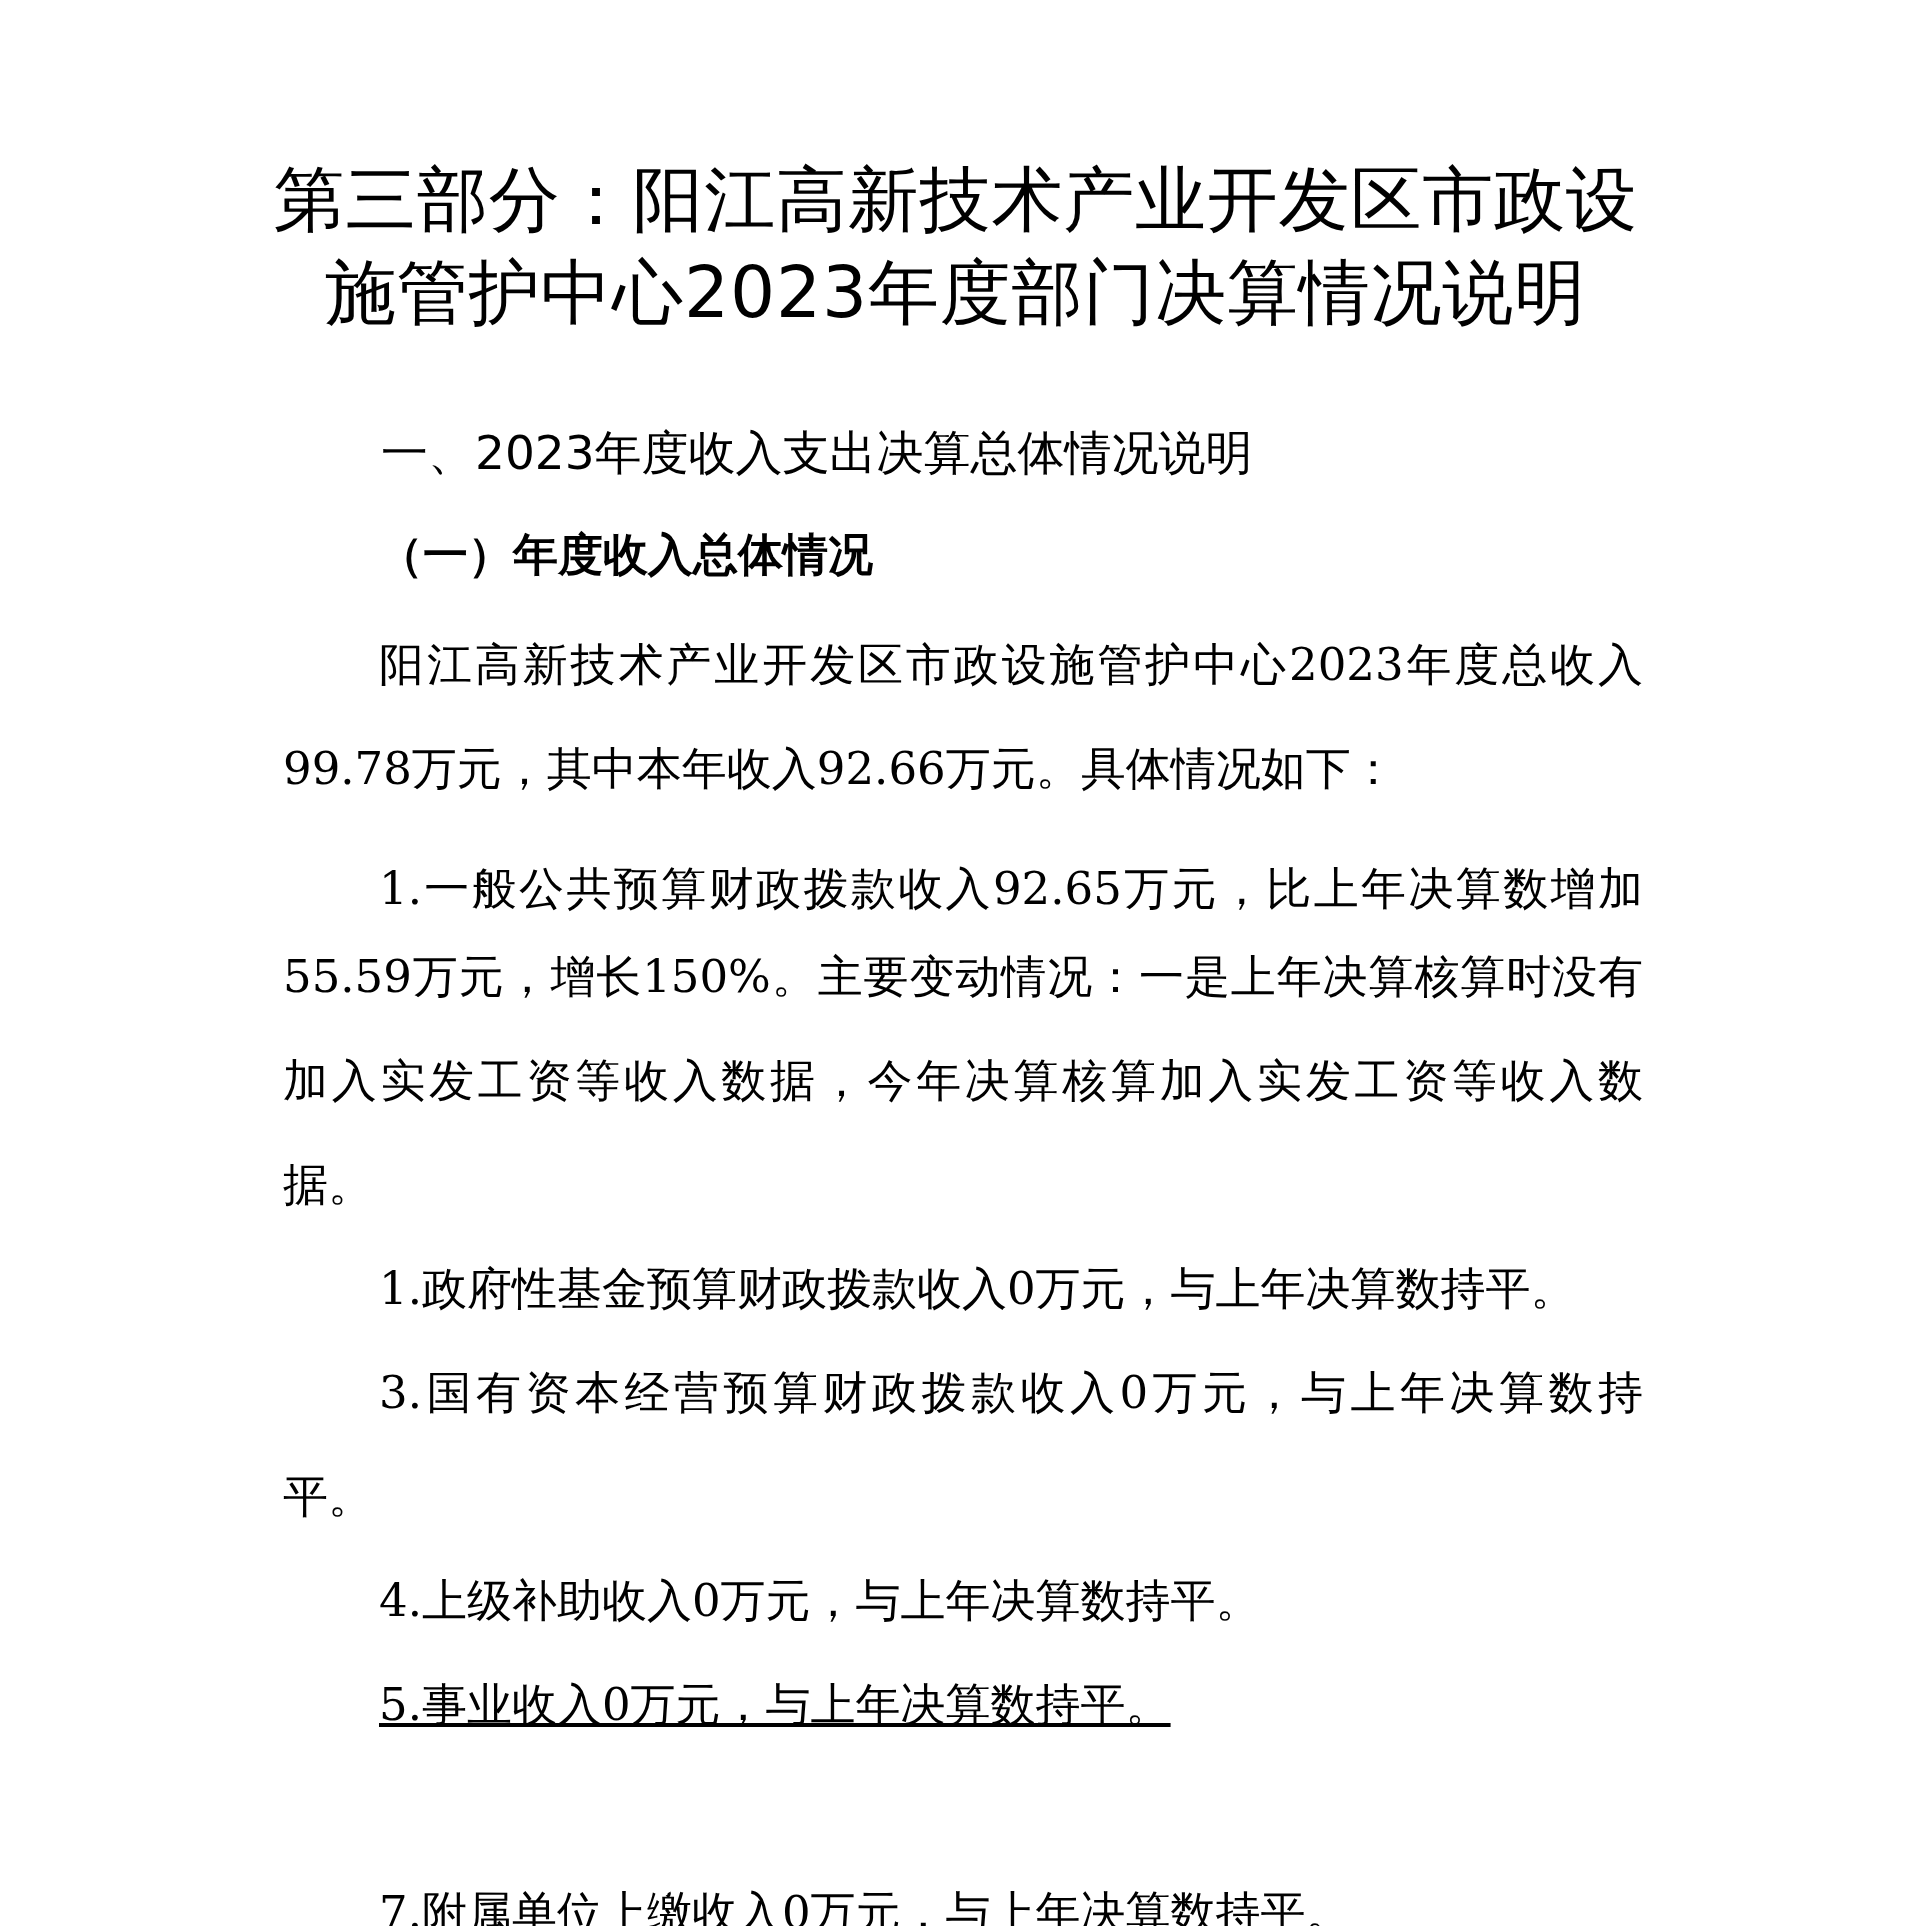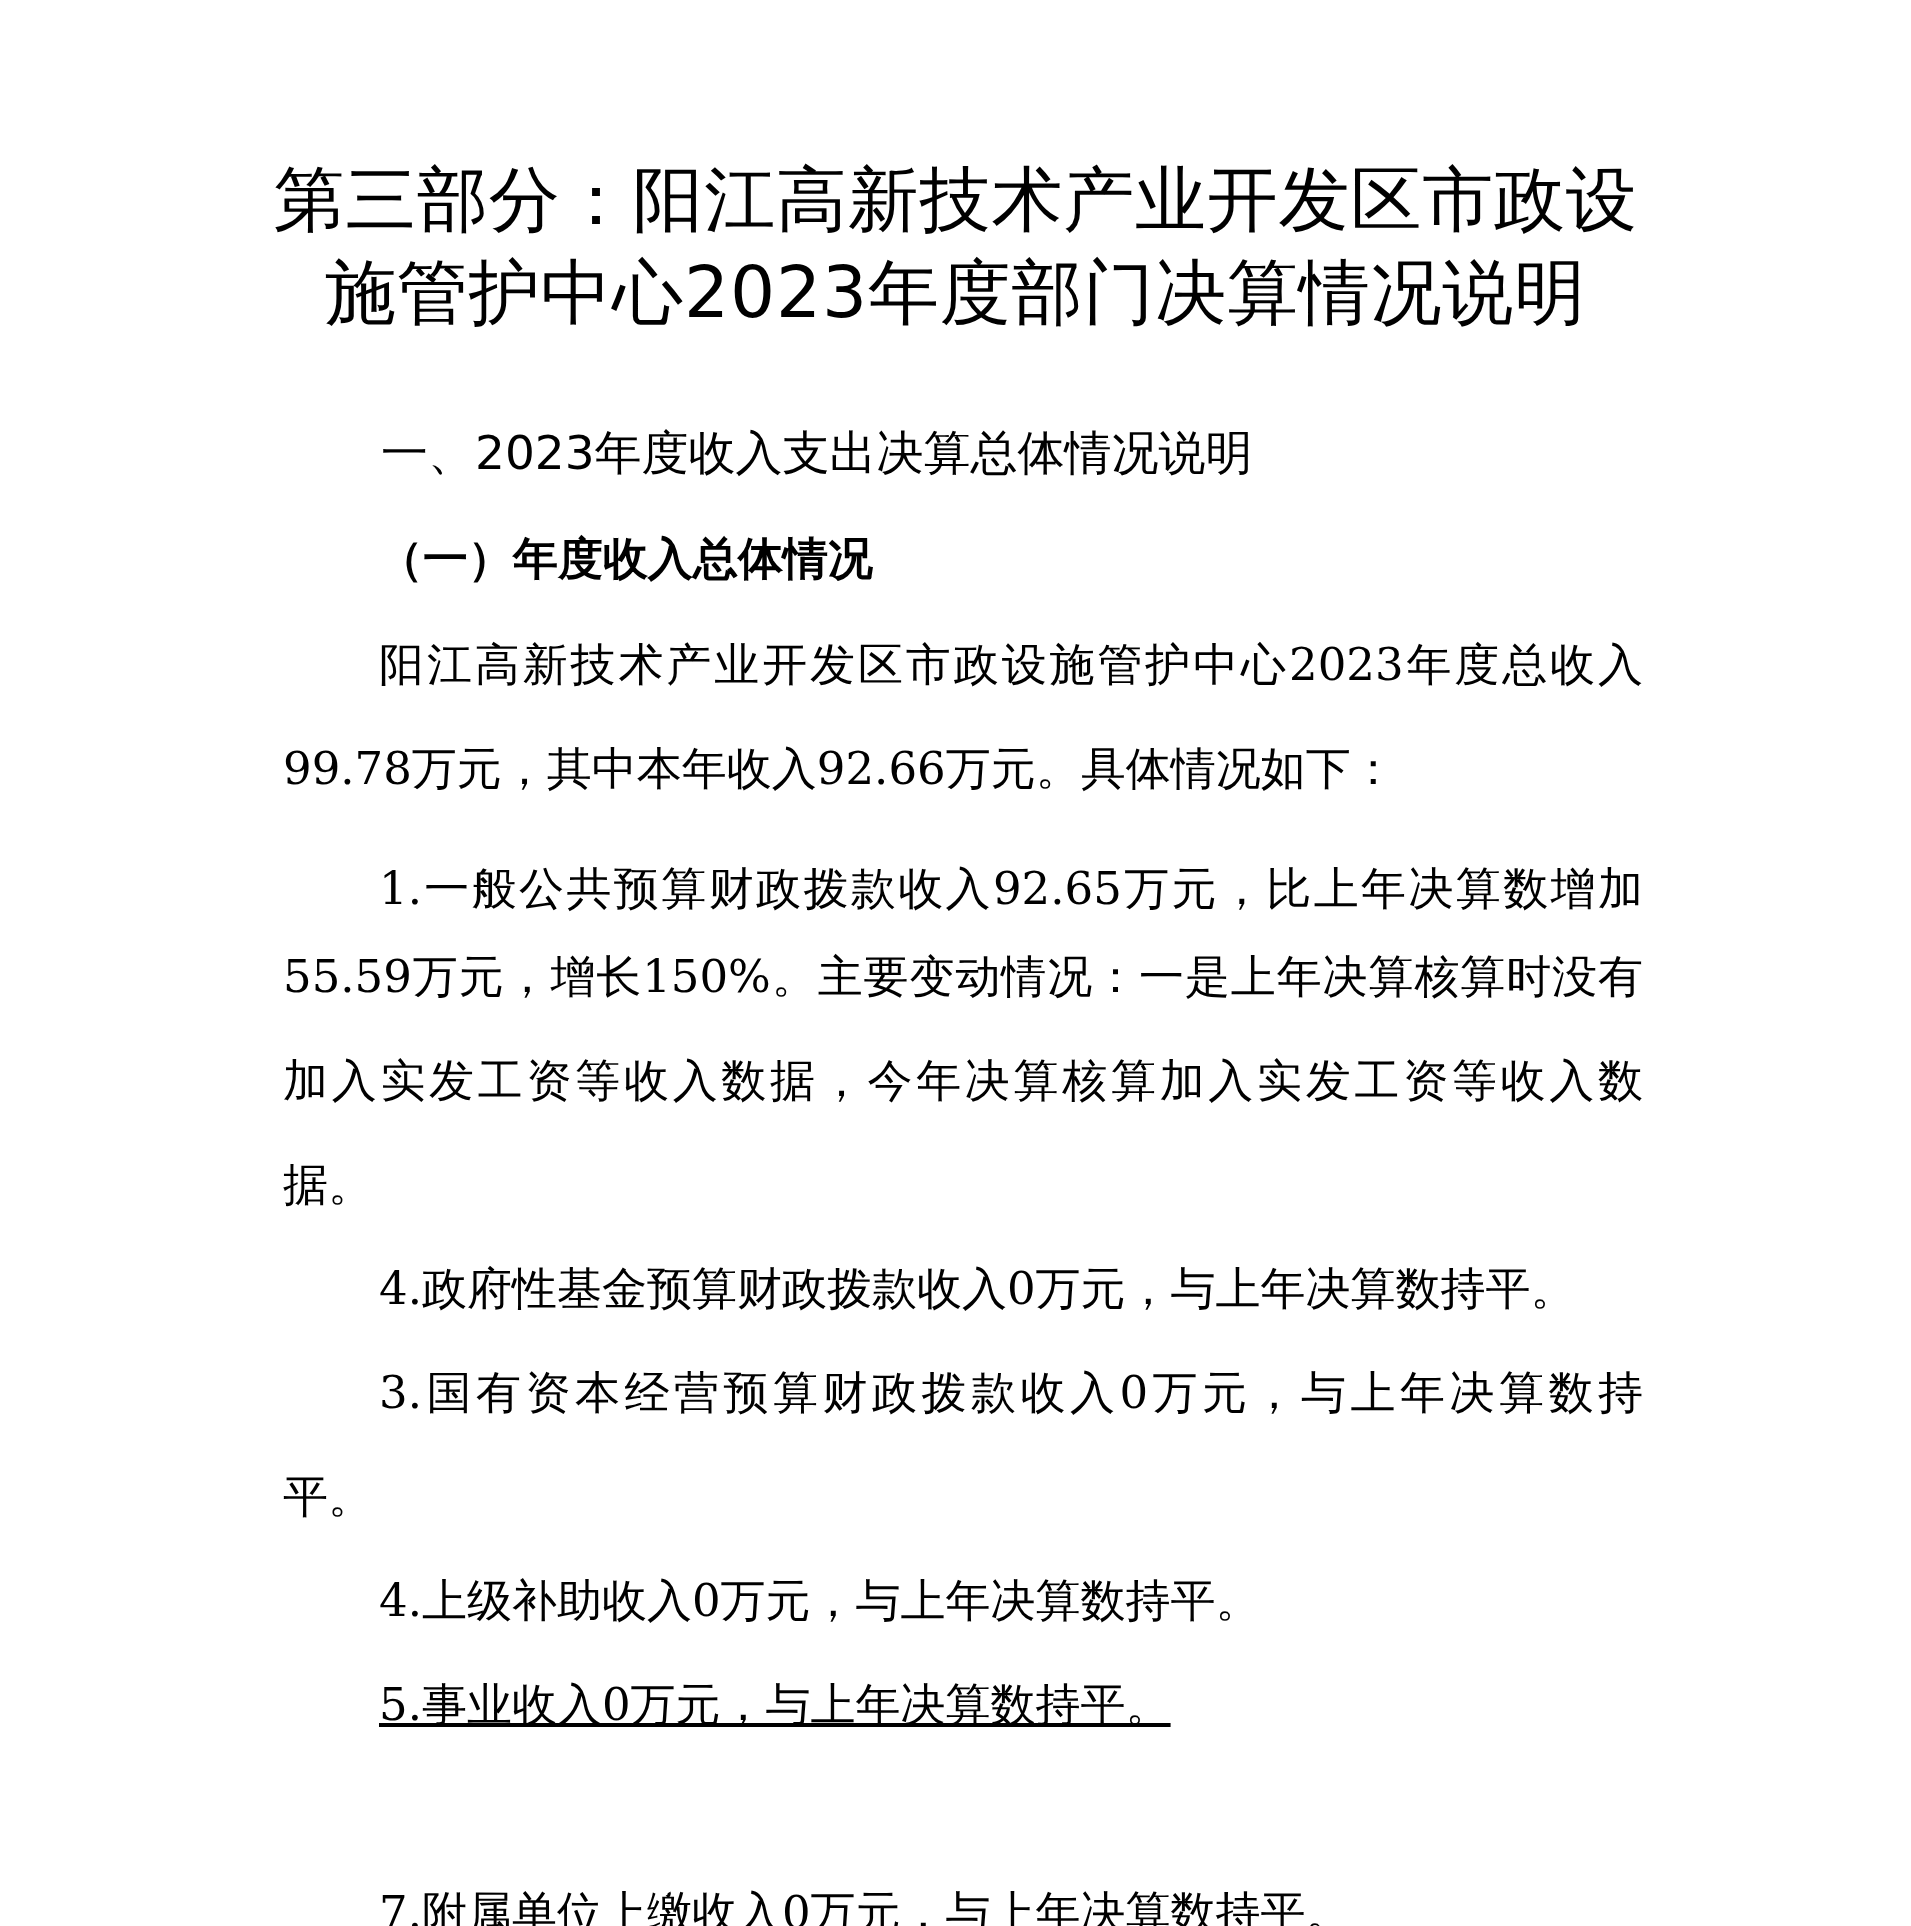--- a/index.html
+++ b/index.html
@@ -9,21 +9,21 @@
     position: absolute; left: 0; width: 1911px; text-align: center;
     font-family: "DejaVu Sans", sans-serif; font-weight: normal;
     font-size: 71px; line-height: 92px; letter-spacing: 0.8px;
   }
   .h1 {
     position: absolute; left: 381px;
     font-family: "DejaVu Sans", sans-serif; font-size: 47px; line-height: 62px;
   }
   .h2 {
     position: absolute; left: 378px;
-    font-family: Liberation Sans, sans-serif; font-weight: bold; font-size: 45px; line-height: 62px;
+    font-family: Liberation Mono, monospace; font-weight: bold; font-size: 45px; line-height: 62px;
   }
   .line {
     position: absolute; left: 283px; width: 1360px; white-space: nowrap;
     font-family: "DejaVu Serif", serif; font-size: 45px; line-height: 62px;
   }
   .line.indent { left: 379px; width: 1264px; }
   .line.justify { text-align: justify; text-align-last: justify; }
 </style>
 </head>
 <body>
@@ -38,21 +38,21 @@
   <div class="h2" style="top:528px;">（一）年度收入总体情况</div>
 
   <div class="line indent justify" style="top:634px;">阳江高新技术产业开发区市政设施管护中心2023年度总收入</div>
   <div class="line" style="top:738px;">99.78万元，其中本年收入92.66万元。具体情况如下：</div>
 
   <div class="line indent justify" style="top:858px;">1.一般公共预算财政拨款收入92.65万元，比上年决算数增加</div>
   <div class="line justify" style="top:946px;">55.59万元，增长150%。主要变动情况：一是上年决算核算时没有</div>
   <div class="line justify" style="top:1050px;">加入实发工资等收入数据，今年决算核算加入实发工资等收入数</div>
   <div class="line" style="top:1154px;">据。</div>
 
-  <div class="line indent" style="top:1258px;">4.政府性基金预算财政拨款收入0万元，与上年决算数持平。</div>
+  <div class="line indent" style="top:1258px;">1.政府性基金预算财政拨款收入0万元，与上年决算数持平。</div>
 
   <div class="line indent justify" style="top:1362px;">3.国有资本经营预算财政拨款收入0万元，与上年决算数持</div>
   <div class="line" style="top:1466px;">平。</div>
 
   <div class="line indent" style="top:1570px;">4.上级补助收入0万元，与上年决算数持平。</div>
   <div class="line indent" style="top:1674px;text-decoration:underline;">5.事业收入0万元，与上年决算数持平。</div>
   <div class="line indent" style="top:1882px;">7.附属单位上缴收入0万元，与上年决算数持平。</div>
 
 </div>
 

